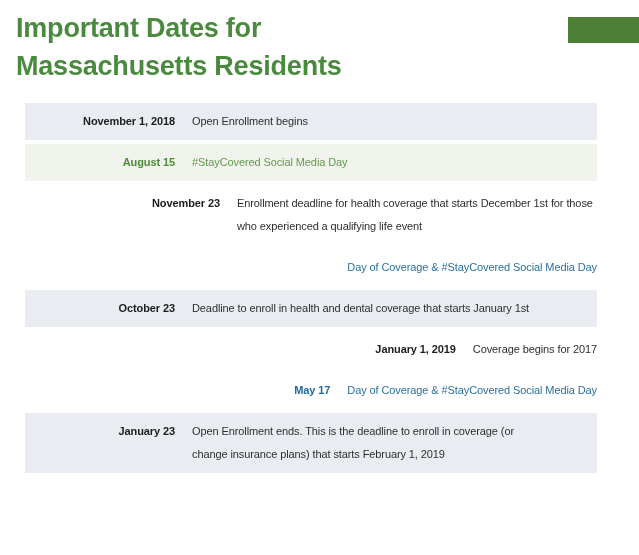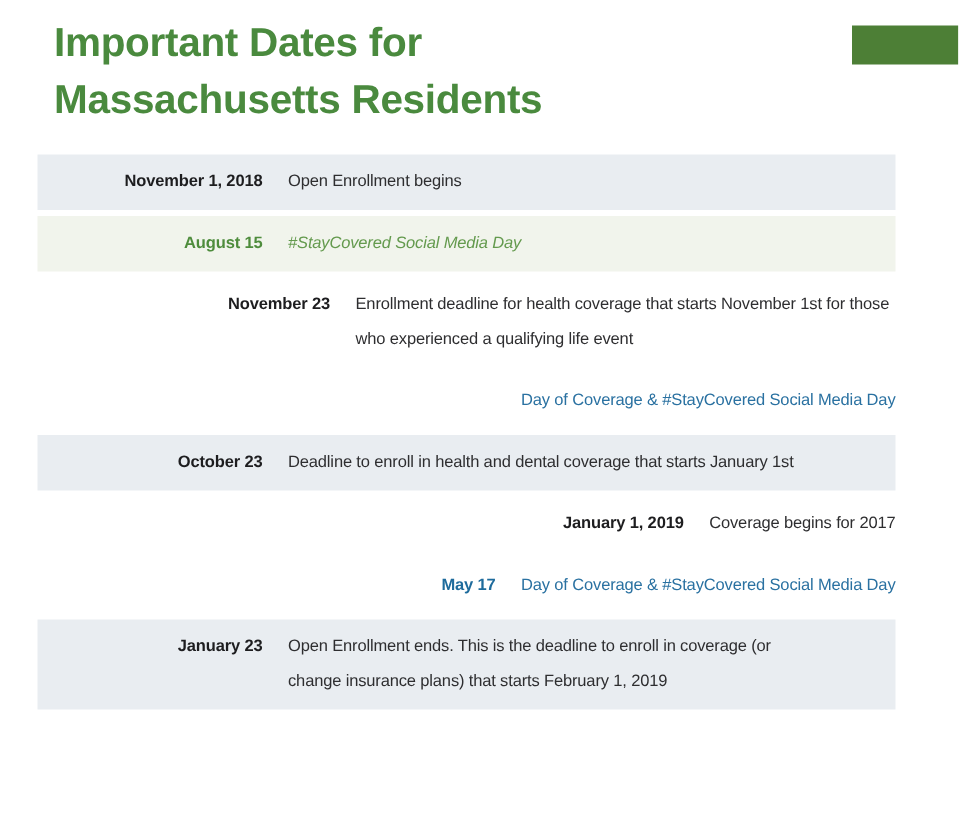--- a/index.html
+++ b/index.html
@@ -25,21 +25,21 @@
     width: 639px;
     height: 555px;
     background: #ffffff;
     overflow: hidden;
   }
   .header {
     position: relative;
     padding-top: 9px;
   }
   .page-title {
-    margin-left: 36px;
+    margin-left: 16px;
     font-size: 27px;
     line-height: 38px;
     font-weight: 700;
     letter-spacing: -0.2px;
     color: var(--brand-green, #4a8a3e);
   }
   .page-title span { display: block; }
   .accent-bar {
     position: absolute;
     top: 17px;
@@ -71,21 +71,21 @@
     font-weight: 700;
     white-space: nowrap;
   }
   .cell-desc {
     margin-left: 17px;
     max-width: 360px;
   }
   .row--dark  .cell-date { color: var(--date-dark, #1d1d1f); }
   .row--dark  .cell-desc { color: var(--desc-dark, #2e2e30); }
   .row--greentext .cell-date { color: var(--date-green, #4e8c3c); }
-  .row--greentext .cell-desc { color: var(--desc-green, #649a4e); font-style: italic; }
+  .row--greentext .cell-desc { color: var(--desc-green, #649a4e); }
   .row--bluetext  .cell-date { color: var(--date-blue, #1e6b9c); }
   .row--bluetext  .cell-desc { color: var(--desc-blue, #2a71a1); }
 </style>
 </head>
 <body>
 
 <div class="page">
 
   <div class="header">
     <h1 class="page-title">
@@ -102,21 +102,21 @@
       <div class="cell-desc">Open Enrollment begins</div>
     </div>
 
     <div class="row row--green row--greentext">
       <div class="cell-date">August 15</div>
       <div class="cell-desc">#StayCovered Social Media Day</div>
     </div>
 
     <div class="row row--white row--dark">
       <div class="cell-date">November 23</div>
-      <div class="cell-desc">Enrollment deadline for health coverage that starts November 1st for those who experienced a qualifying life event</div>
+      <div class="cell-desc">Enrollment deadline for health coverage that starts December 1st for those who experienced a qualifying life event</div>
     </div>
 
     <div class="row row--white row--bluetext">
       <div class="cell-desc">Day of Coverage &amp; #StayCovered Social Media Day</div>
     </div>
 
     <div class="row row--gray row--dark">
       <div class="cell-date">October 23</div>
       <div class="cell-desc">Deadline to enroll in health and dental coverage that starts January 1st</div>
     </div>

